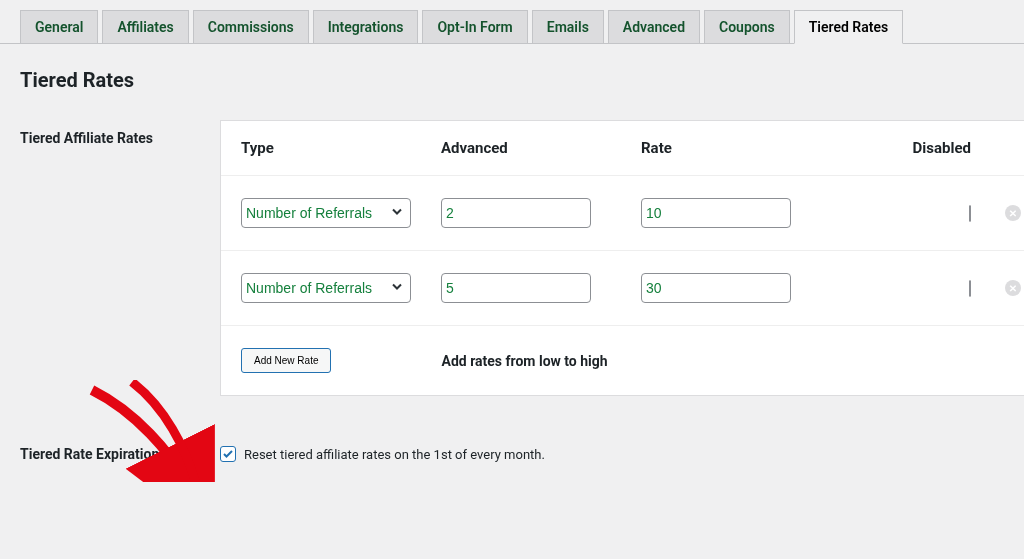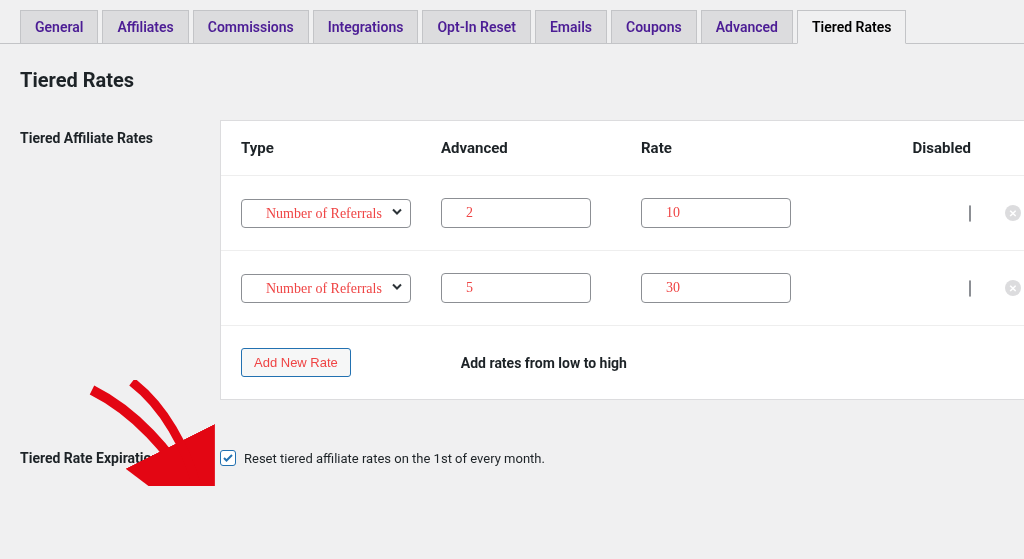--- a/index.html
+++ b/index.html
@@ -15,21 +15,21 @@
   .wrap { padding: 0 20px 20px 20px; }
   .nav-tabs {
     display: flex;
     border-bottom: 1px solid #c3c4c7;
     padding-top: 10px;
   }
   .nav-tab {
     background: #dcdcde;
     border: 1px solid #c3c4c7;
     border-bottom: 1px solid #c3c4c7;
-    color: #4c1d95;
+    color: #14532d;
     font-size: 14px;
     font-weight: 600;
     padding: 8px 14px;
     margin-left: 4px;
     margin-bottom: -1px;
     cursor: pointer;
     text-decoration: none;
   }
   .nav-tab:first-child { margin-left: 20px; }
   .nav-tab.active {
@@ -64,25 +64,24 @@
 
   .rate-row {
     display: flex;
     align-items: center;
     padding: 22px 20px;
     border-top: 1px solid #eee;
   }
   .rate-row select, .rate-row input[type="text"] {
     border: 1px solid #8c8f94;
     border-radius: 4px;
-    padding: 6px 24px;
+    padding: 6px 4px;
     font-size: 14px;
     background: #fff;
-    color: #ef4444;
-    font-family: Liberation Serif, serif;
+    color: #15803d;
   }
   .select-wrap {
     position: relative;
     display: inline-block;
   }
   .select-wrap select {
     appearance: none;
     -webkit-appearance: none;
     width: 170px;
     padding-right: 28px;
@@ -117,24 +116,24 @@
   .rates-footer {
     display: flex;
     align-items: center;
     padding: 22px 20px;
     border-top: 1px solid #eee;
     gap: 110px;
   }
   .btn-outline {
     background: #f6f7f7;
     border: 1px solid #2271b1;
-    color: #ef4444;
+    color: #000000;
     padding: 6px 12px;
     border-radius: 3px;
-    font-size: 13px;
+    font-size: 10px;
     cursor: pointer;
   }
   .footer-note { font-weight: 700; font-size: 14px; }
 
   .exp-row { display: flex; align-items: center; margin-top: 50px; }
   .checkbox-checked {
     width: 16px; height: 16px;
     border: 1px solid #2271b1;
     border-radius: 3px;
     background: #fff;
@@ -156,24 +155,24 @@
 </style>
 </head>
 <body>
 
 <div class="container">
   <div class="nav-tabs">
     <a class="nav-tab">General</a>
     <a class="nav-tab">Affiliates</a>
     <a class="nav-tab">Commissions</a>
     <a class="nav-tab">Integrations</a>
-    <a class="nav-tab">Opt-In Reset</a>
+    <a class="nav-tab">Opt-In Form</a>
     <a class="nav-tab">Emails</a>
+    <a class="nav-tab">Advanced</a>
     <a class="nav-tab">Coupons</a>
-    <a class="nav-tab">Advanced</a>
     <a class="nav-tab active">Tiered Rates</a>
   </div>
 
   <div class="wrap">
     <h2 class="page-title">Tiered Rates</h2>
 
     <div class="form-row">
       <div class="form-label-col">Tiered Affiliate Rates</div>
       <div class="form-field-col">
         <div class="rates-box">

